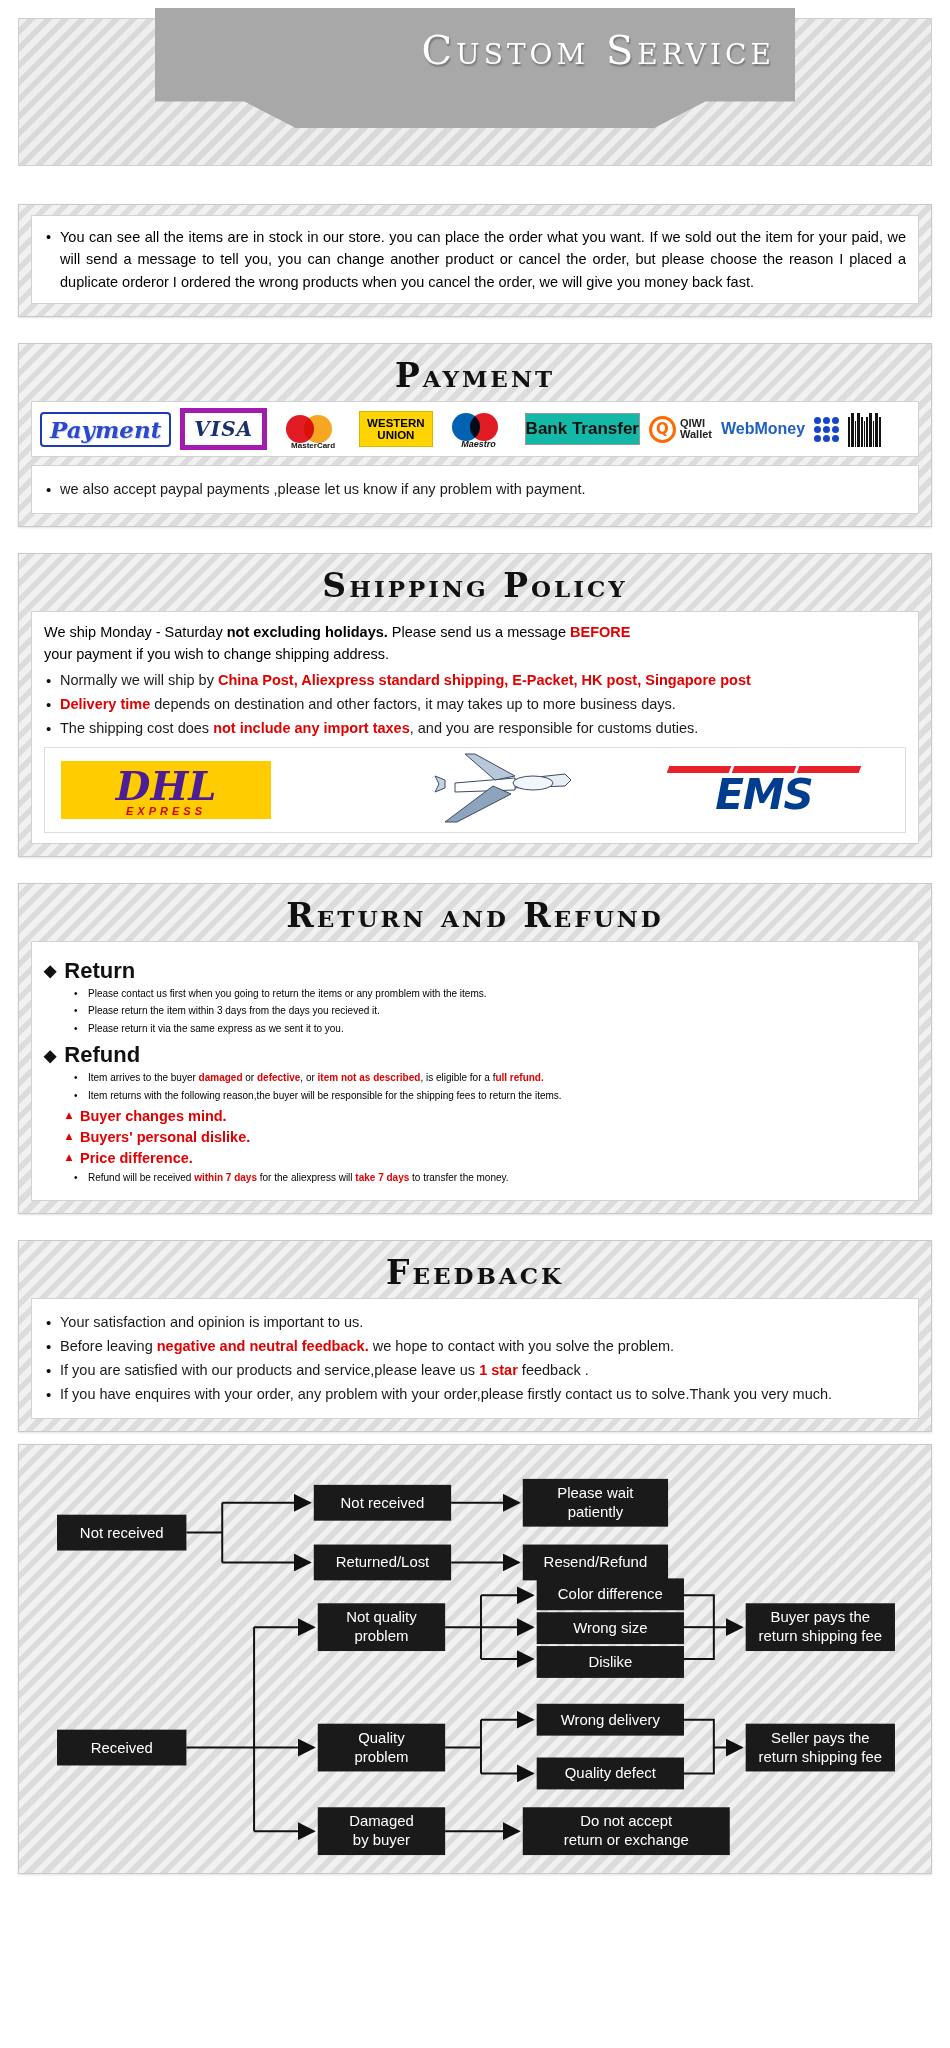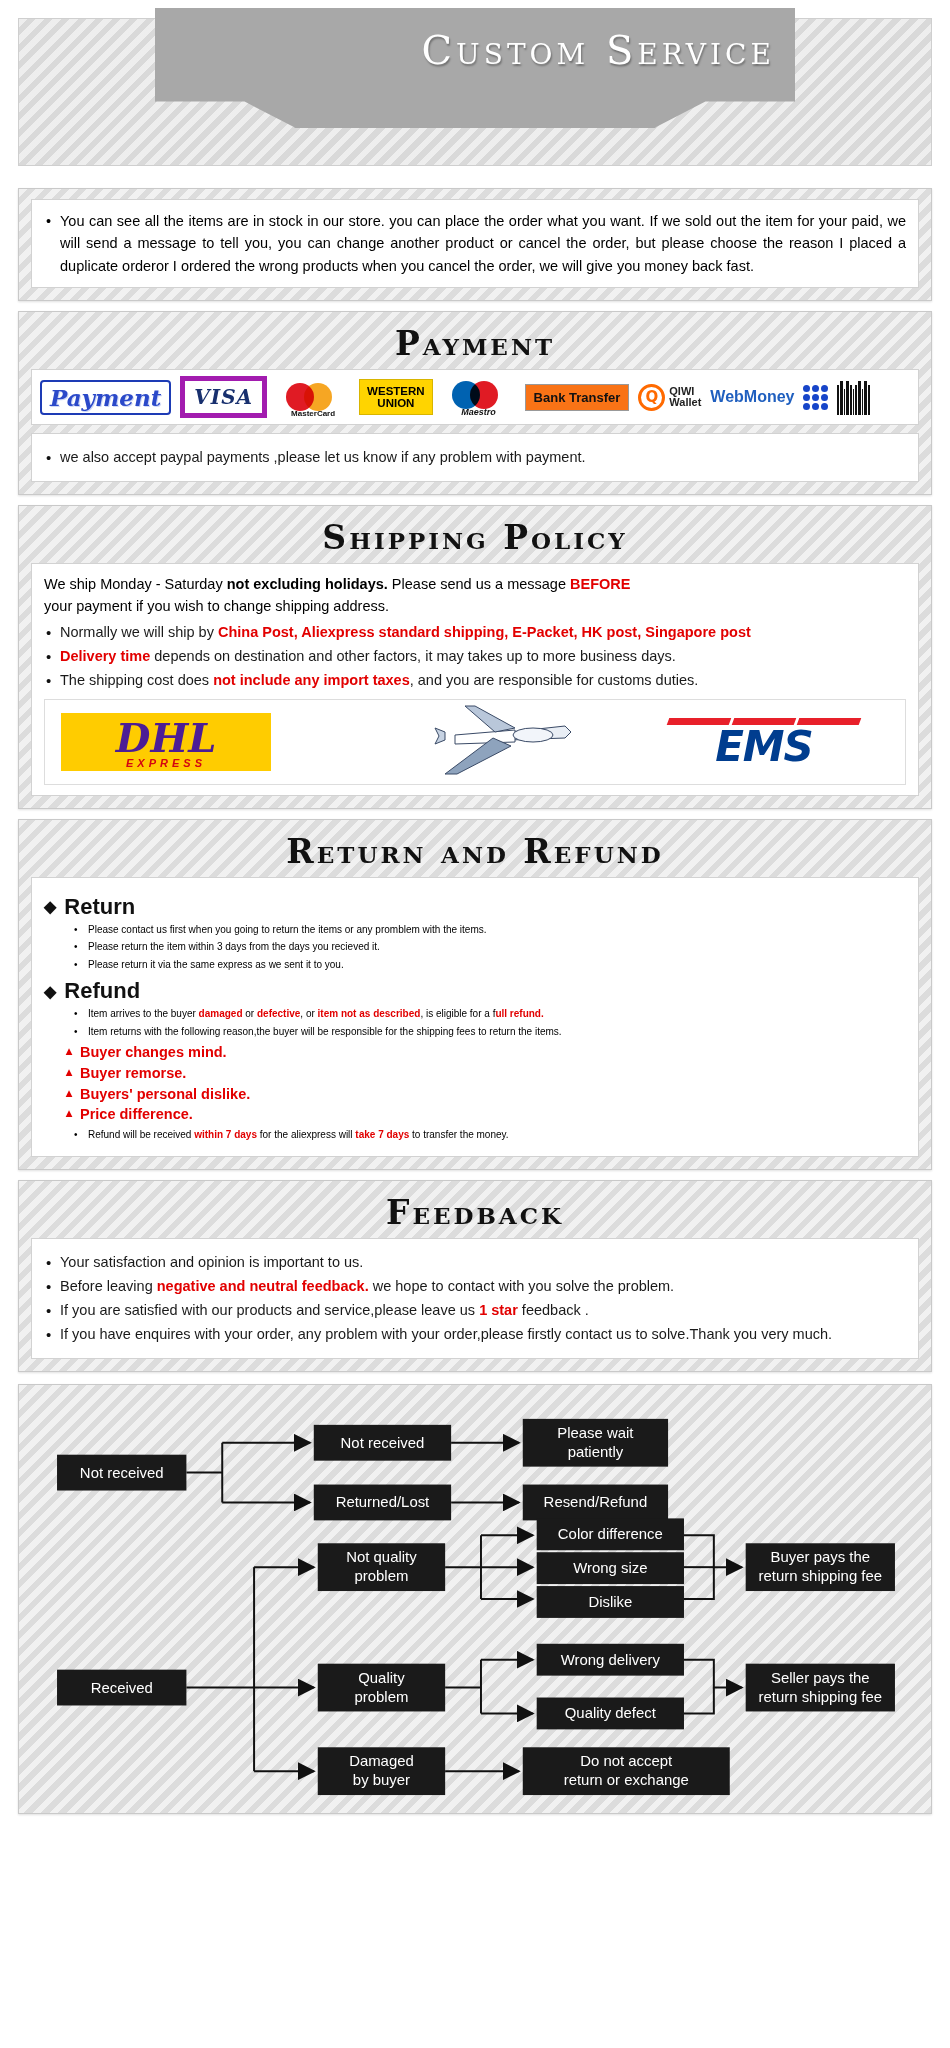--- a/index.html
+++ b/index.html
@@ -55,21 +55,21 @@
     letter-spacing: 4px;
     color: #ffffff;
     text-shadow: 1px 2px 2px rgba(0,0,0,0.35);
     font-variant: small-caps;
     font-weight: 400;
   }
 
   
   .section {
     position: relative;
-    margin: 10px 18px 0 18px;
+    margin: 26px 18px 0 18px;
     background:
       repeating-linear-gradient(135deg, rgba(255,255,255,0.6) 0px, rgba(255,255,255,0.6) 6px, rgba(0,0,0,0) 6px, rgba(0,0,0,0) 12px),
       #dcdcdc;
     border: 1px solid #c9c9c9;
     box-shadow: 0 1px 2px rgba(0,0,0,0.12);
     padding: 10px 12px 12px 12px;
   }
   .section-title {
     text-align: center;
     font-family: "DejaVu Serif", serif;
@@ -161,22 +161,22 @@
   .logo-maestro .m1, .logo-maestro .m2 {
     position: absolute; top: 4px; width: 28px; height: 28px; border-radius: 50%;
   }
   .logo-maestro .m1 { left: 10px; background: #0062b1; }
   .logo-maestro .m2 { left: 28px; background: #e01b24; mix-blend-mode: multiply; }
   .logo-maestro .ms-txt {
     position: absolute; bottom: 0; left: 0; width: 74px; text-align: center;
     font-size: 9px; font-style: italic; font-weight: bold; color: #111;
   }
   .logo-bt {
-    border: 1px solid #999; background: #f97316; padding: 5px 8px;
-    font-weight: bold; font-size: 13px; color: #111;
+    border: 1px solid #999; background: #14b8a6; padding: 5px 0;
+    font-weight: bold; font-size: 17px; color: #111;
   }
   .logo-qiwi { display: flex; align-items: center; gap: 4px; }
   .logo-qiwi .q {
     width: 27px; height: 27px; border-radius: 50%;
     border: 3px solid #ff6a00; color: #ff6a00; font-weight: bold;
     font-size: 15px; display: flex; align-items: center; justify-content: center;
     font-family: "DejaVu Sans", sans-serif;
   }
   .logo-qiwi .qt { font-size: 11px; font-weight: bold; line-height: 1.05; color: #222; }
   .logo-wm {
@@ -439,21 +439,20 @@
         <span>Refund</span>
       </div>
       <ul class="sub-bullets">
         <li>
           <span>Item arrives to the buyer </span><span class="red">damaged</span><span> or </span><span class="red">defective</span><span>, or </span><span class="red">item not as described</span><span>, is eligible for a f</span><span class="red">ull refund.</span>
         </li>
         <li>Item returns with the following reason,the buyer will be responsible for the shipping fees to return the items.</li>
       </ul>
       <ul class="arrow-list">
         <li class="red">Buyer changes mind.</li>
-        <li class="red">Buyer remorse.</li>
         <li class="red">Buyers' personal dislike.</li>
         <li class="red">Price difference.</li>
       </ul>
       <ul class="sub-bullets">
         <li>
           <span>Refund will be received </span><span class="red">within 7 days</span><span> for the aliexpress will </span><span class="red">take 7 days</span><span> to transfer the money.</span>
         </li>
       </ul>
     </div>
   </div>

